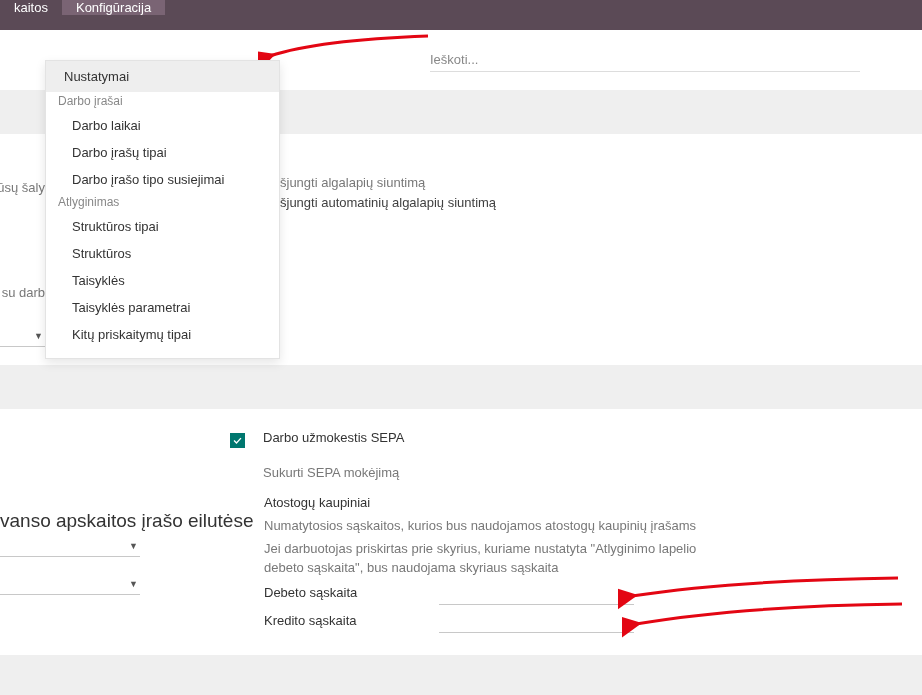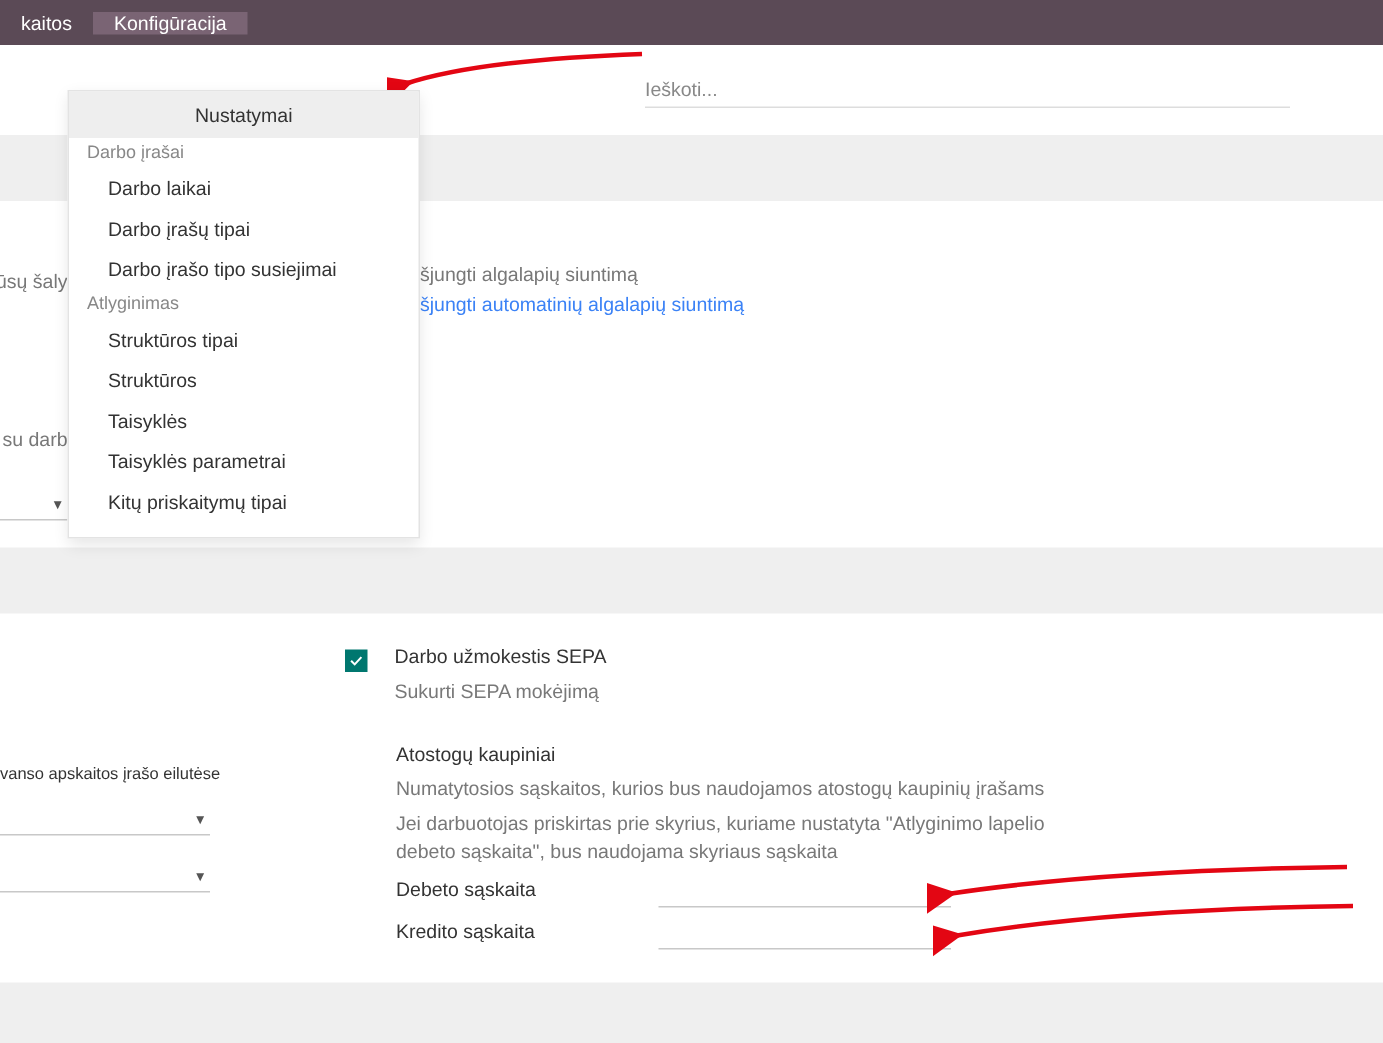--- a/index.html
+++ b/index.html
@@ -1,25 +1,25 @@
 <!DOCTYPE html>
 <html><head>
 <meta charset="utf-8">
 <style>
   * { box-sizing: border-box; margin: 0; padding: 0; }
   html, body { width: 922px; height: 695px; font-family: "Segoe UI", Arial, sans-serif; font-size: 13px; color: #444; background: #fff; overflow: hidden; }
 
   
-  .topnav { height: 30px; background: #5b4a56; display: flex; align-items: center; }
+  .topnav { height: 30px; background: #5b4a56; display: flex; align-items: flex-start; }
   .topnav .tab { color: #fff; padding: 0 14px; display: flex; align-items: center; font-size: 13px; }
   .topnav .tab.active { background: #7a6474; }
 
   
   .dropdown { position: absolute; left: 45px; top: 30px; width: 235px; background: #fff; border: 1px solid #e3e3e3; box-shadow: 0 4px 10px rgba(0,0,0,0.1); z-index: 50; padding-bottom: 10px; }
-  .dropdown .mi { padding: 8px 18px; font-size: 13px; color: #333; cursor: pointer; text-align: center; }
+  .dropdown .mi { padding: 8px 18px; font-size: 13px; color: #333; cursor: pointer; }
   .dropdown .mi.hl { background: #eeeeee; }
   .dropdown .sec { padding: 2px 12px 4px; font-size: 12px; color: #888; }
   .dropdown .sub { padding: 6px 12px 6px 26px; font-size: 13px; color: #333; cursor: pointer; }
 
   
   .page { position: relative; width: 100%; height: calc(100% - 30px); }
 
   
   .searchrow { height: 60px; display: flex; align-items: center; }
   .searchbox { margin-left: 430px; width: 430px; }
@@ -27,51 +27,51 @@
   .searchbox input::placeholder { color: #888; }
 
   
   .band { background: #efefef; height: 44px; }
 
   
   .rightblock { position: absolute; left: 230px; top: 400px; width: 660px; display: flex; }
   .cb { width: 15px; height: 15px; background: #00776f; display: flex; align-items: center; justify-content: center; margin-top: 3px; }
   .cb svg { width: 11px; height: 11px; }
   .cbtext { margin-left: 18px; }
-  .cbtext .title { color: #333; font-size: 13px; margin-bottom: 8px; }
+  .cbtext .title { color: #333; font-size: 13px; margin-bottom: 20px; }
   .cbtext .sub { color: #787878; font-size: 13px; }
 
   .vacblock { position: absolute; left: 264px; top: 465px; width: 440px; }
   .vacblock .sectitle { color: #333; font-size: 13px; margin-bottom: 6px; }
   .vacblock .desc { color: #787878; font-size: 13px; line-height: 19px; margin-bottom: 4px; }
 
   .fieldrow { display: flex; align-items: flex-start; margin-top: 8px; }
   .fieldrow .lbl { width: 175px; color: #333; font-size: 13px; }
   .fieldrow .val { flex: 0 0 195px; border-bottom: 1px solid #c8c8c8; height: 20px; position: relative; }
   .fieldrow .val .caret { position: absolute; right: 2px; bottom: 3px; font-size: 9px; color: #555; }
 
   .bottomband { position: absolute; left: 0; bottom: 0; width: 100%; height: 40px; background: #efefef; }
 
   
   .frag1 { position: absolute; left: 0; top: 150px; width: 45px; color: #787878; font-size: 13px; text-align: left; white-space: nowrap; direction: rtl; overflow: hidden; padding-left: 16px; }
   .frag2 { position: absolute; left: 0; top: 255px; width: 45px; color: #787878; font-size: 13px; white-space: nowrap; direction: rtl; overflow: hidden; }
-  .frag3 { position: absolute; left: 0; top: 480px; color: #333; font-size: 11px; white-space: nowrap; }
+  .frag3 { position: absolute; left: 0; top: 480px; color: #333; font-size: 19px; white-space: nowrap; }
   .smalldrop2 { position: absolute; left: 0; top: 505px; width: 140px; border-bottom: 1px solid #c8c8c8; height: 22px; }
   .smalldrop2 .caret, .smalldrop3 .caret { position: absolute; right: 2px; top: 6px; font-size: 9px; color: #555; }
   .smalldrop3 { position: absolute; left: 0; top: 543px; width: 140px; border-bottom: 1px solid #c8c8c8; height: 22px; }
 
   .smalldrop1 { position: absolute; left: 0; top: 295px; width: 45px; border-bottom: 1px solid #c8c8c8; height: 22px; }
   .smalldrop1 .caret { position: absolute; right: 2px; top: 6px; font-size: 9px; color: #555; }
 
   
   .arrow { position: absolute; pointer-events: none; }
 
   
   .rtext1 { position: absolute; left: 280px; top: 145px; color: #787878; font-size: 13px; }
-  .rtext2 { position: absolute; left: 280px; top: 165px; color: #3b82f6; font-size: 13px; }
+  .rtext2 { position: absolute; left: 280px; top: 165px; color: #404040; font-size: 13px; }
 </style>
 </head>
 <body>
 
 <div class="topnav">
   <div class="tab">kaitos</div>
   <div class="tab active">Konfigūracija</div>
 </div>
 
 <div class="page">

